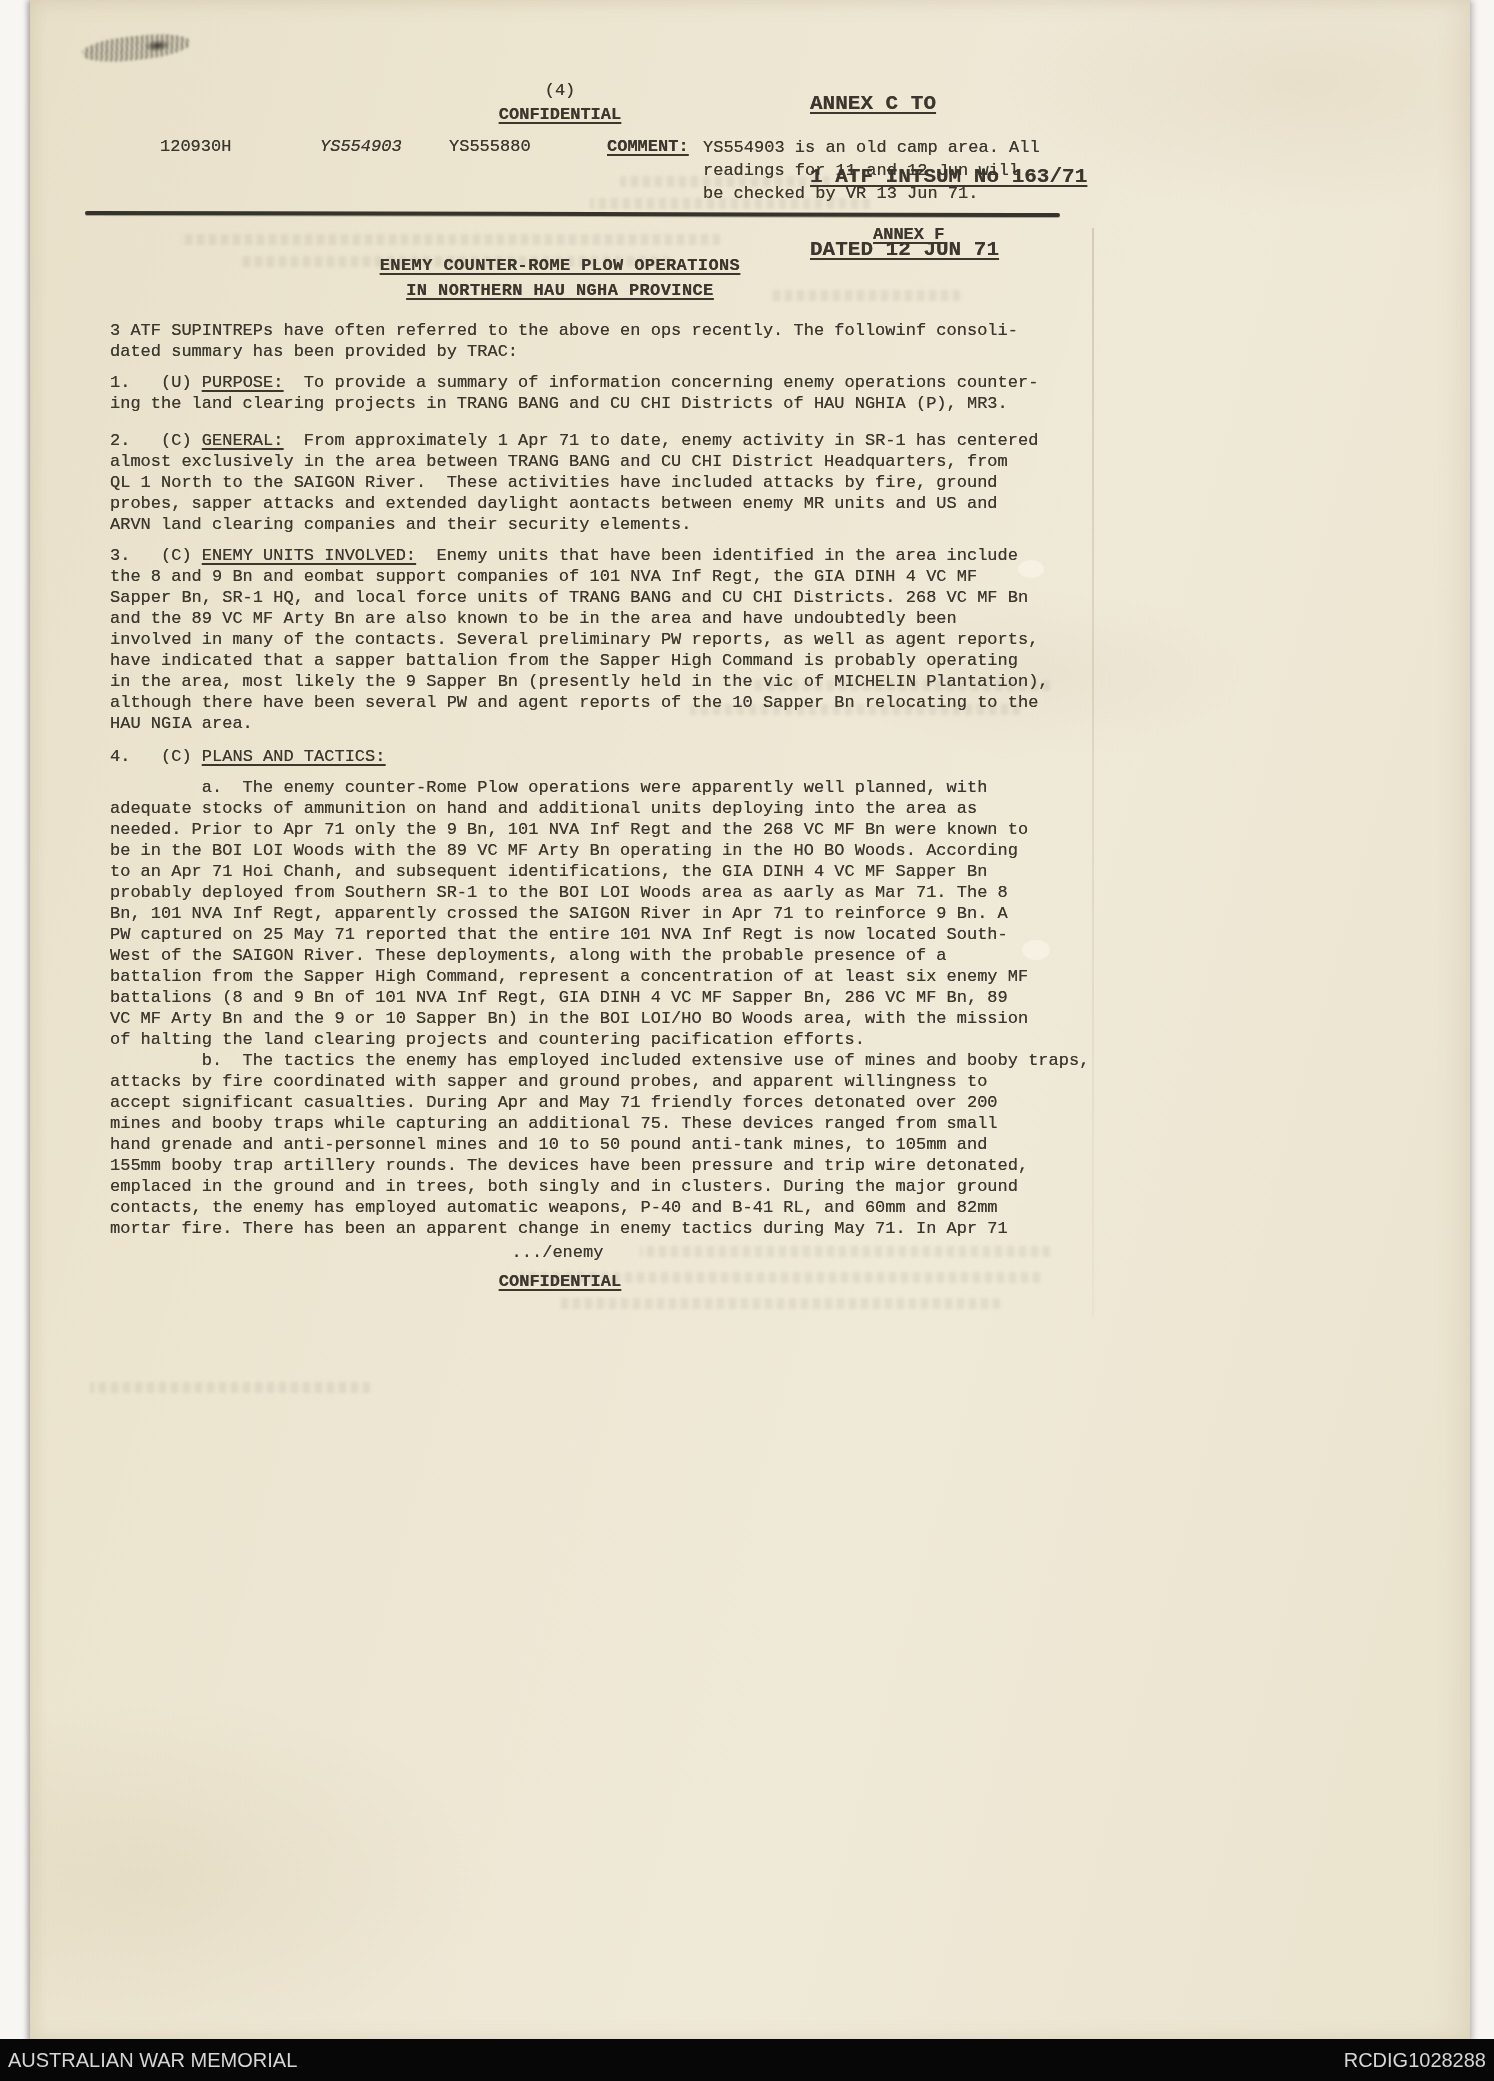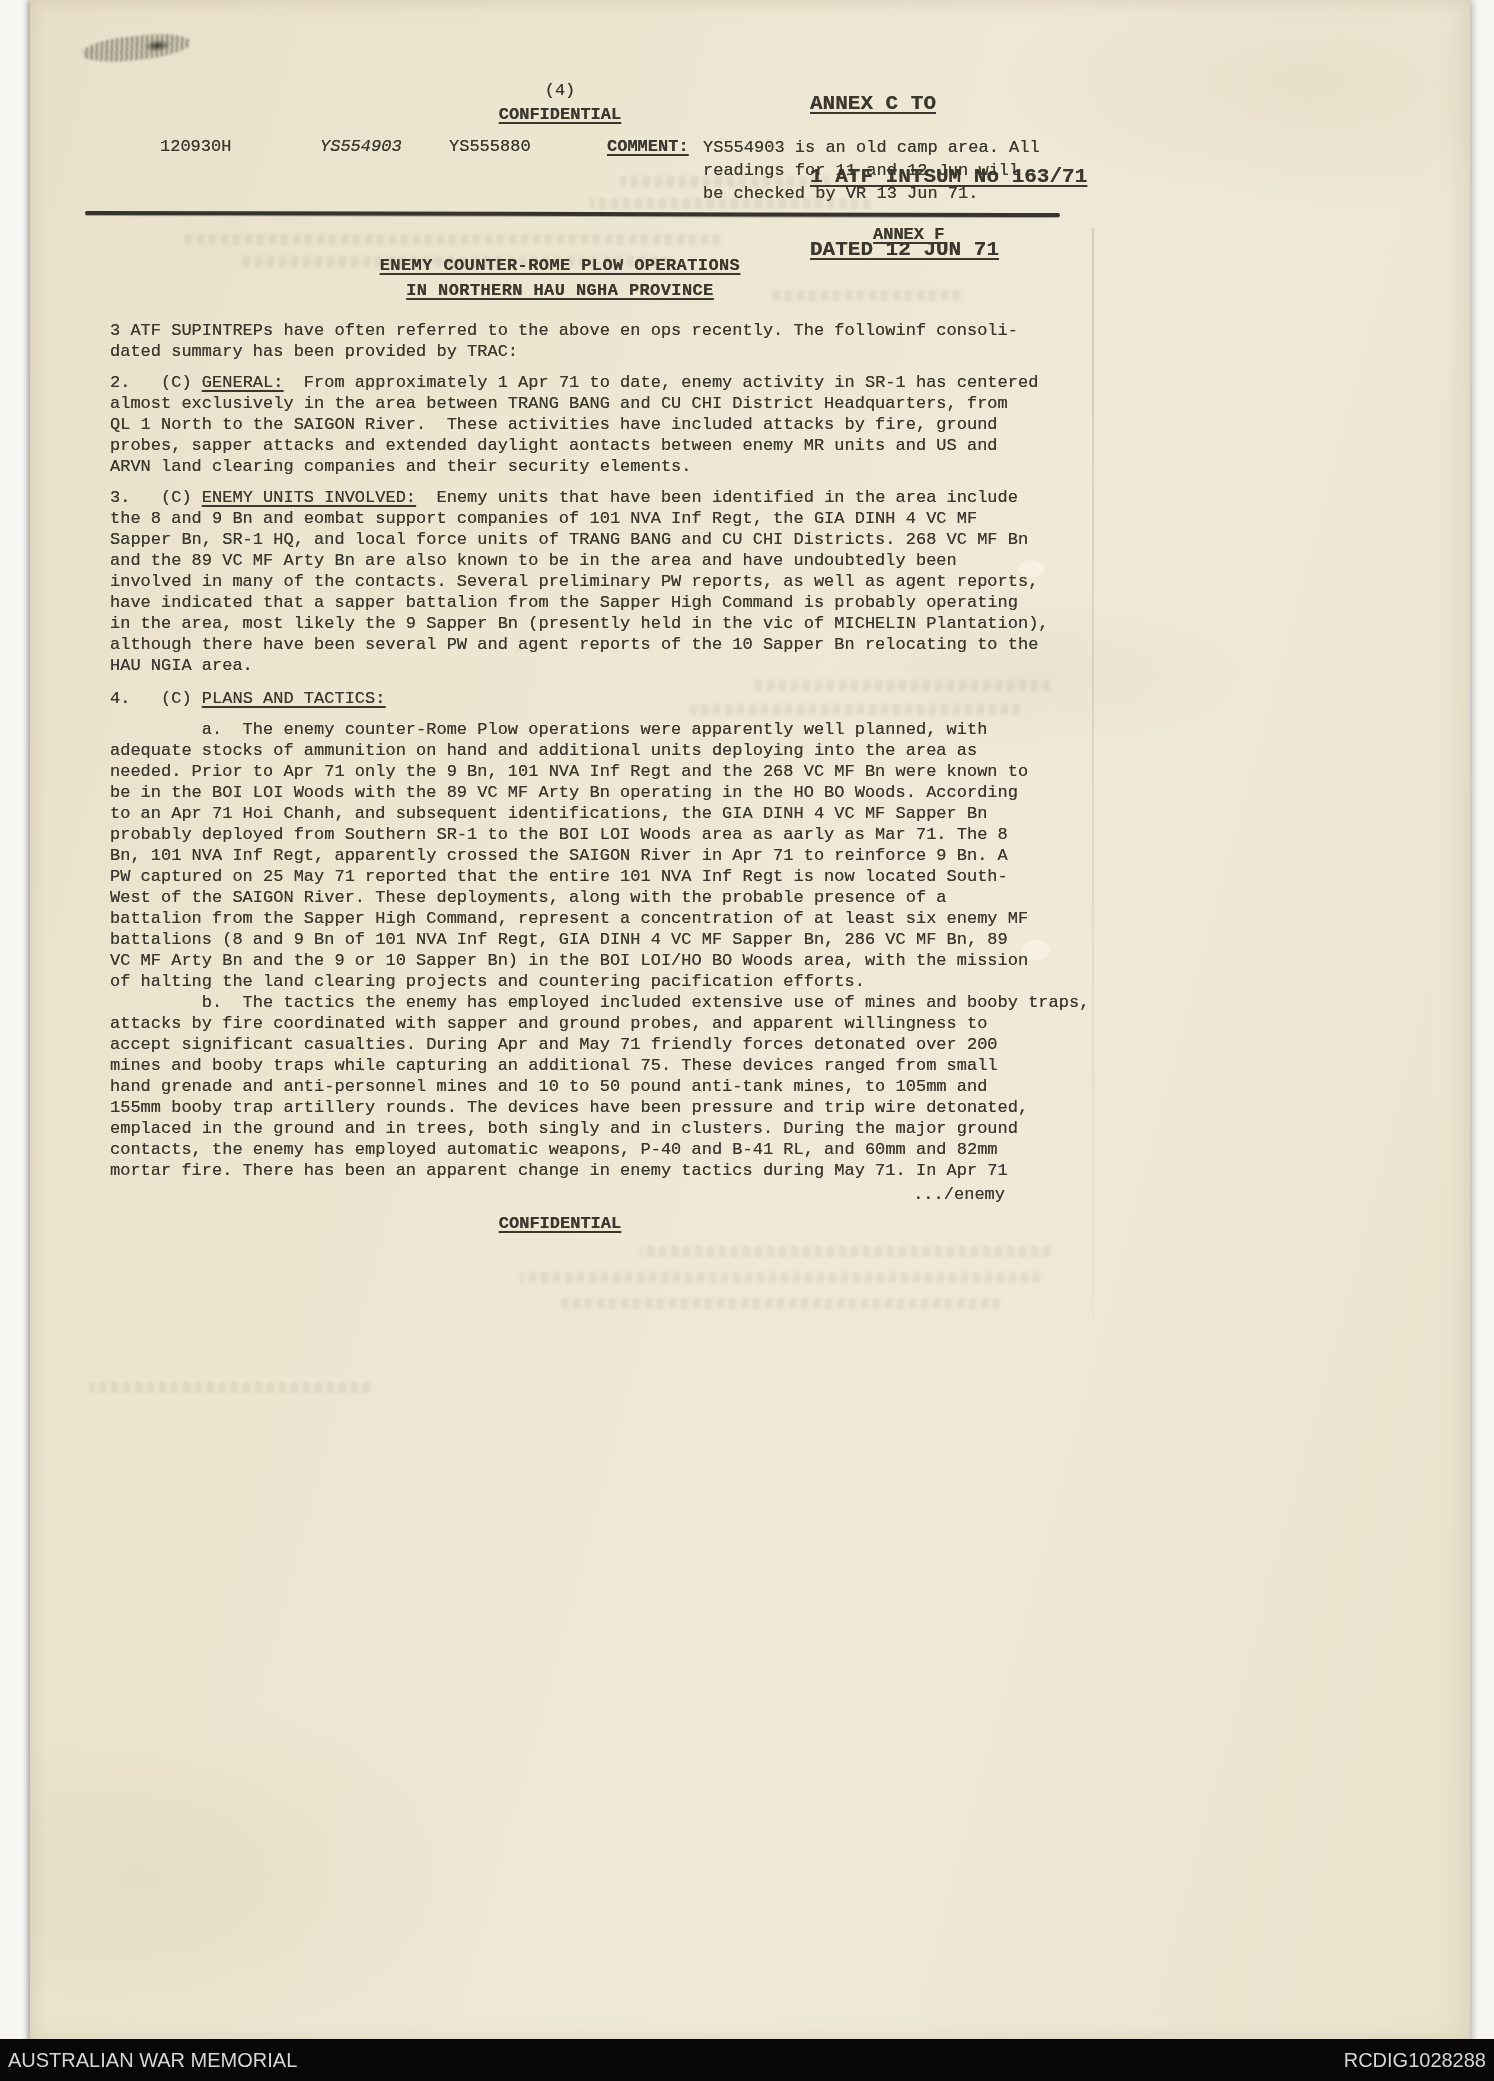--- a/index.html
+++ b/index.html
@@ -37,21 +37,21 @@
              background:#35332b; transform:rotate(.12deg); border-radius:2px;
              box-shadow:0 1px 0 rgba(53,51,43,.35); }
   .annexf  { top:224px; left:873px; }
   .title1  { top:255px; left:110px; width:900px; letter-spacing:.4px; }
   .title2  { top:280px; left:110px; width:900px; letter-spacing:.4px; }
   .bodytext { position:absolute; left:110px; top:320px; width:965px; }
   .bodytext p { white-space:pre; font-size:17px; line-height:21px; color:#3b372e;
                 text-shadow:0 0 .6px rgba(55,48,35,.75); }
   .mb10{margin-bottom:10px;} .mb16{margin-bottom:16px;} .mb12{margin-bottom:12px;}
   .mb8{margin-bottom:0;} .mb3{margin-bottom:3px;} .mb5{margin-bottom:5px;}
-  .cont { text-align:right; padding-right:70px; }
+  .cont { text-align:center; padding-right:70px; }
   .confbot { text-align:center; padding-top:3px; width:900px; }
   
   .smudge { position:absolute; top:36px; left:52px; width:108px; height:24px;
     background:
       radial-gradient(ellipse 18px 8px at 70% 50%, rgba(35,32,26,.85), rgba(0,0,0,0) 75%),
       repeating-linear-gradient(98deg, rgba(45,42,34,.55) 0 2px, rgba(120,112,92,.12) 2px 5px);
     filter:blur(.8px); transform:rotate(-6deg); border-radius:45%; }
   .ghost { position:absolute; height:11px; filter:blur(1.4px); opacity:.55; border-radius:2px;
     background:repeating-linear-gradient(90deg, rgba(112,106,88,.20) 0 7px, rgba(112,106,88,.03) 7px 12px);
     transform:scaleX(-1); }
@@ -106,20 +106,22 @@
 
 <div class="t annexf"><span class="u b">ANNEX F</span></div>
 
 <div class="t center title1"><span class="u b">ENEMY COUNTER-ROME PLOW OPERATIONS</span></div>
 <div class="t center title2"><span class="u b">IN NORTHERN HAU NGHA PROVINCE</span></div>
 
 <div class="bodytext">
   <p class="mb10">3 ATF SUPINTREPs have often referred to the above en ops recently. The followinf consoli-
 dated summary has been provided by TRAC:</p>
 
+  <p class="mb16"><span>1.   (U) </span><span class="u">PURPOSE:</span><span>  To provide a summary of information concerning enemy operations counter-
+ing the land clearing projects in TRANG BANG and CU CHI Districts of HAU NGHIA (P), MR3.</span></p>
 
   <p class="mb10"><span>2.   (C) </span><span class="u">GENERAL:</span><span>  From approximately 1 Apr 71 to date, enemy activity in SR-1 has centered
 almost exclusively in the area between TRANG BANG and CU CHI District Headquarters, from
 QL 1 North to the SAIGON River.  These activities have included attacks by fire, ground
 probes, sapper attacks and extended daylight aontacts between enemy MR units and US and
 ARVN land clearing companies and their security elements.</span></p>
 
   <p class="mb12"><span>3.   (C) </span><span class="u">ENEMY UNITS INVOLVED:</span><span>  Enemy units that have been identified in the area include
 the 8 and 9 Bn and eombat support companies of 101 NVA Inf Regt, the GIA DINH 4 VC MF
 Sapper Bn, SR-1 HQ, and local force units of TRANG BANG and CU CHI Districts. 268 VC MF Bn

